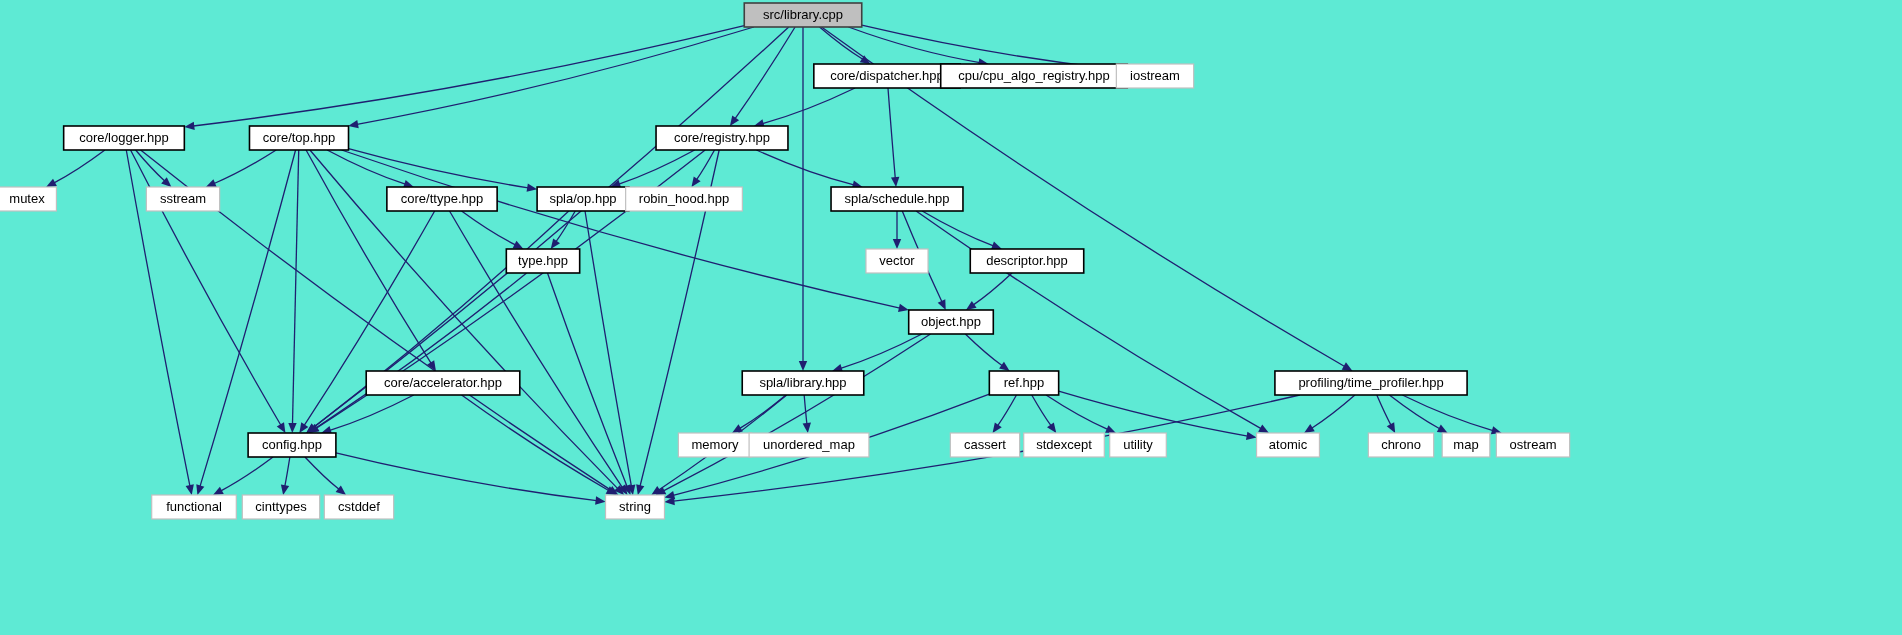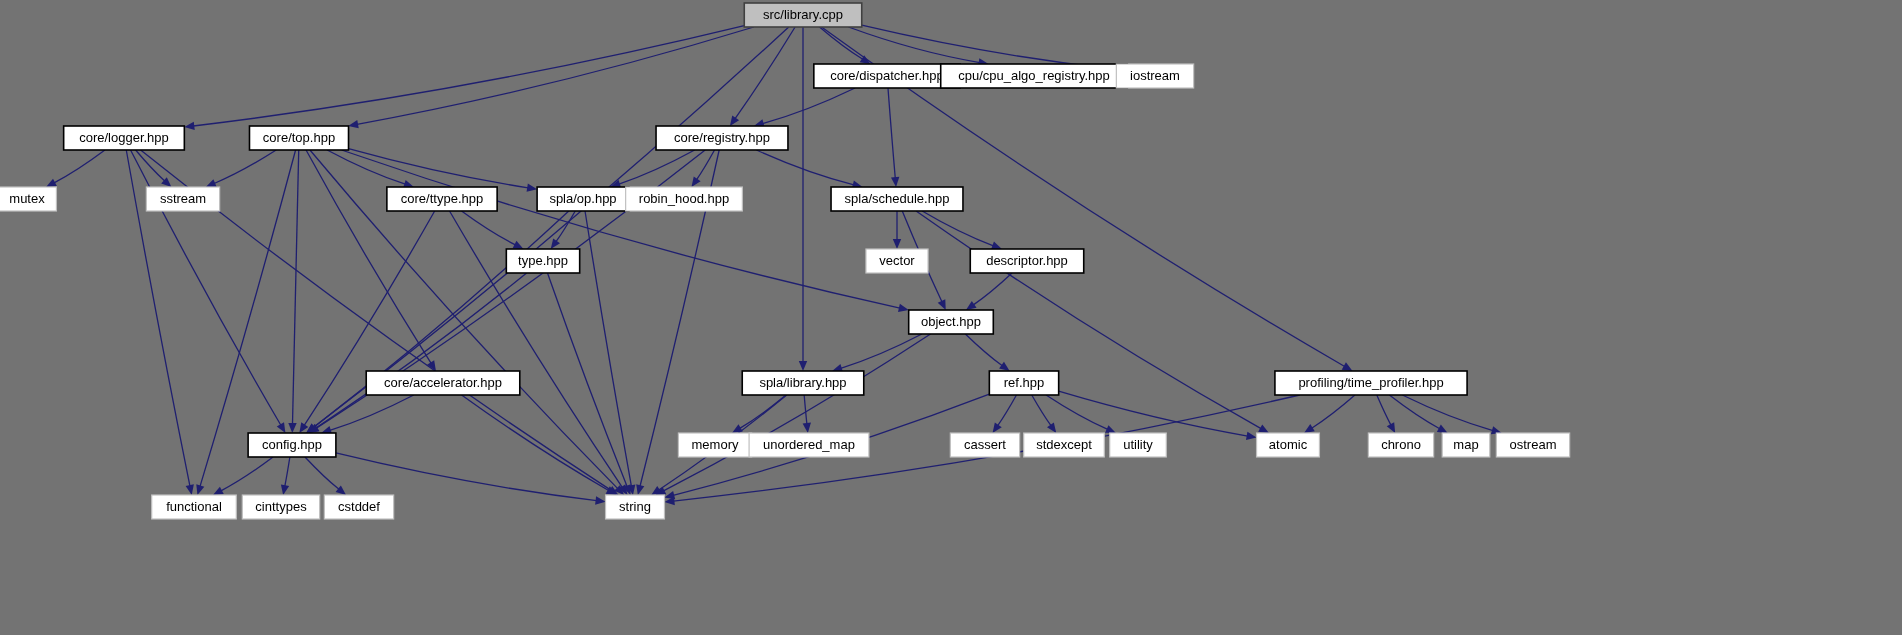--- a/index.html
+++ b/index.html
@@ -4,21 +4,21 @@
 <style>
   html, body {
     margin: 0;
     padding: 0;
     background: #ffffff;
   }
   #graph-root {
     position: relative;
     width: 1902px;
     height: 635px;
-    background: #737373;
+    background: #5eead4;
     font-family: "Liberation Sans", sans-serif;
     overflow: hidden;
   }
   svg#graph-canvas {
     position: absolute;
     top: 0;
     left: 0;
     width: 1902px;
     height: 635px;
     display: block;

